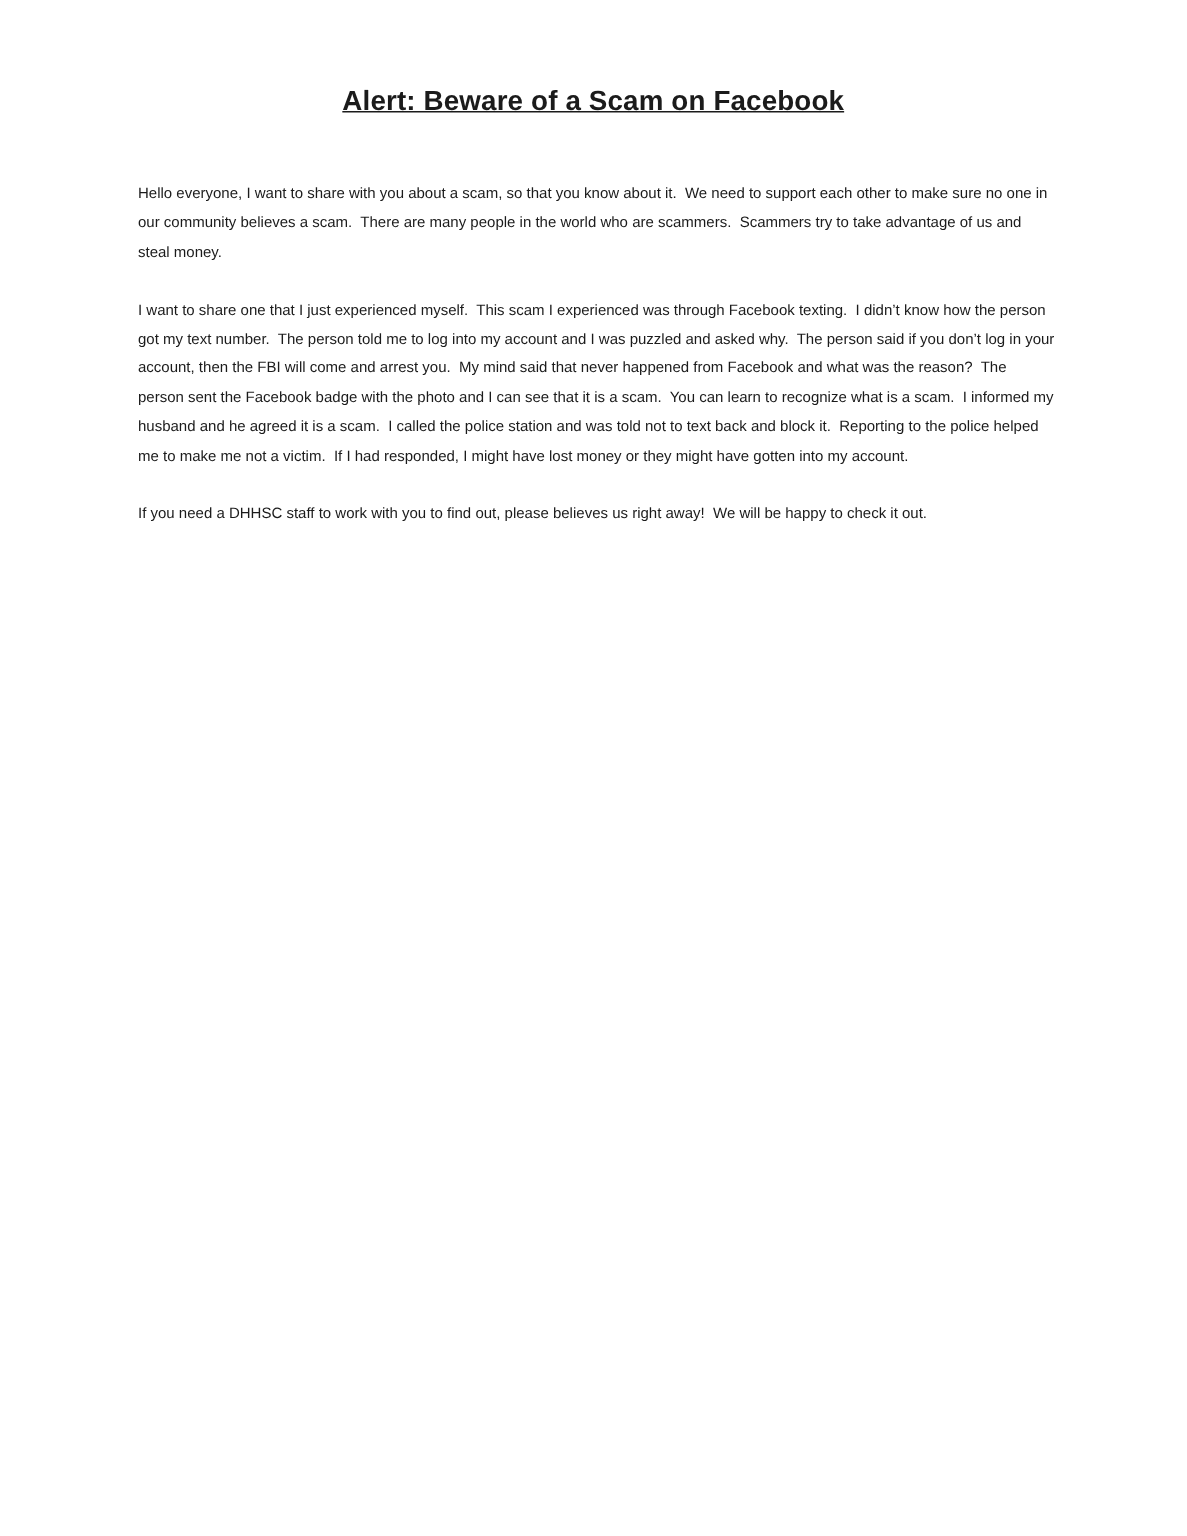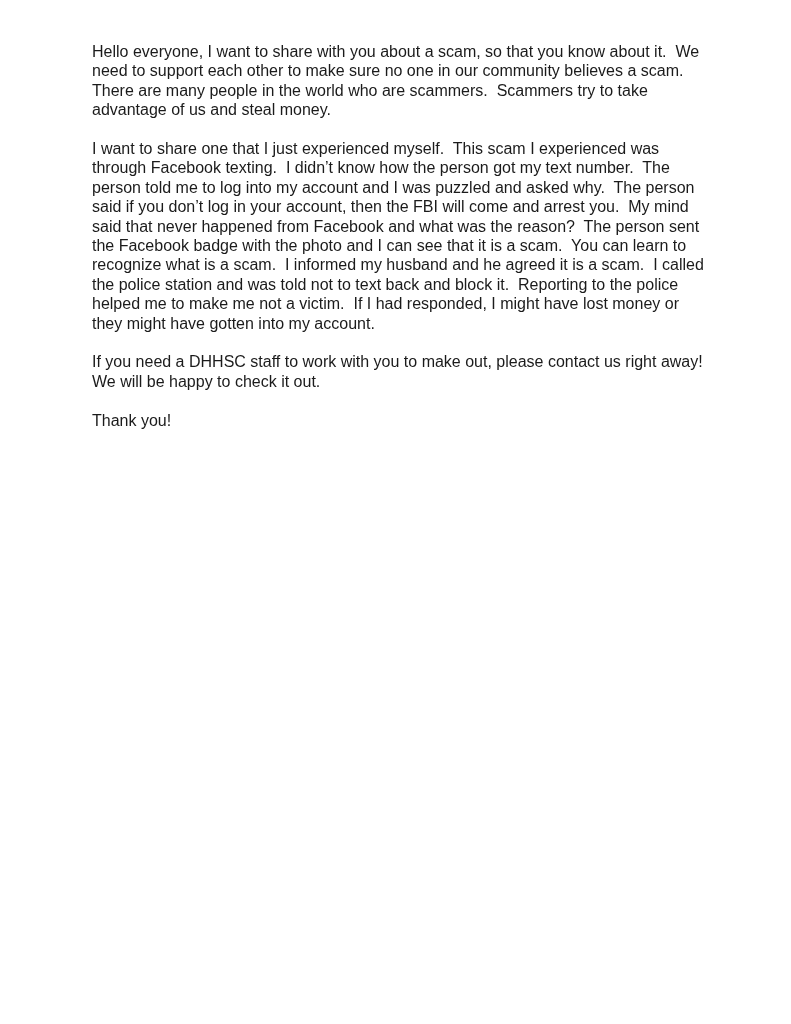--- a/index.html
+++ b/index.html
@@ -25,30 +25,30 @@
     text-decoration: underline;
     color: #1b1b1b;
     letter-spacing: 0.1px;
   }
   .doc-body {
     margin: 42px 0 0 92px;
     width: 612px;
   }
   .doc-body p {
     margin: 0 0 19.4px 0;
-    font-size: 16px;
+    font-size: 10px;
     line-height: 19.4px;
     white-space: pre-wrap;
     color: #1b1b1b;
   }
 </style>
 </head>
 <body>
 
 <div class="page">
+  <h1 class="doc-title">Alert: Beware of a Scam on Facebook</h1>
 
   <div class="doc-body">
     <p>Hello everyone, I want to share with you about a scam, so that you know about it.  We need to support each other to make sure no one in our community believes a scam.  There are many people in the world who are scammers.  Scammers try to take advantage of us and steal money.</p>
     <p>I want to share one that I just experienced myself.  This scam I experienced was through Facebook texting.  I didn’t know how the person got my text number.  The person told me to log into my account and I was puzzled and asked why.  The person said if you don’t log in your account, then the FBI will come and arrest you.  My mind said that never happened from Facebook and what was the reason?  The person sent the Facebook badge with the photo and I can see that it is a scam.  You can learn to recognize what is a scam.  I informed my husband and he agreed it is a scam.  I called the police station and was told not to text back and block it.  Reporting to the police helped me to make me not a victim.  If I had responded, I might have lost money or they might have gotten into my account.</p>
-    <p>If you need a DHHSC staff to work with you to make out, please contact us right away!  We will be happy to check it out.</p>
-    <p>Thank you!</p>
+    <p>If you need a DHHSC staff to work with you to find out, please believes us right away!  We will be happy to check it out.</p>
   </div>
 </div>
 
 </body></html>

